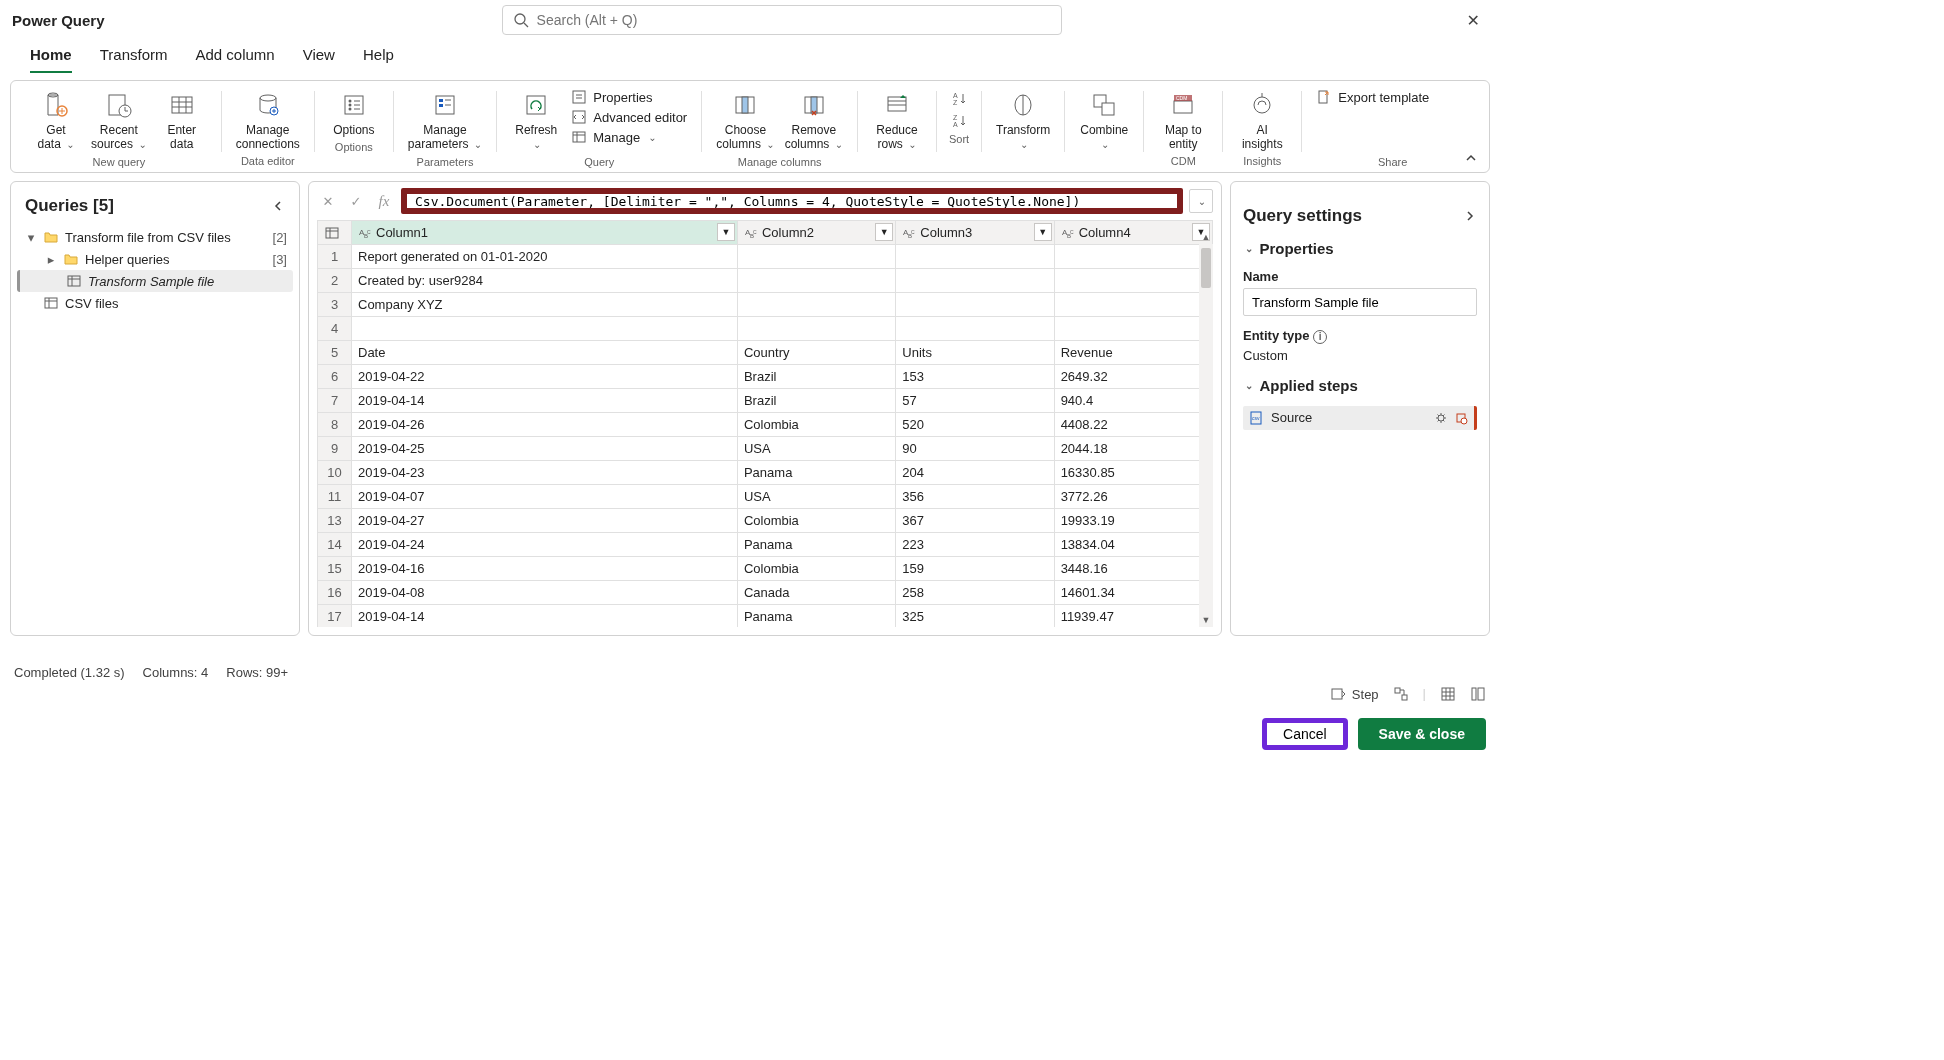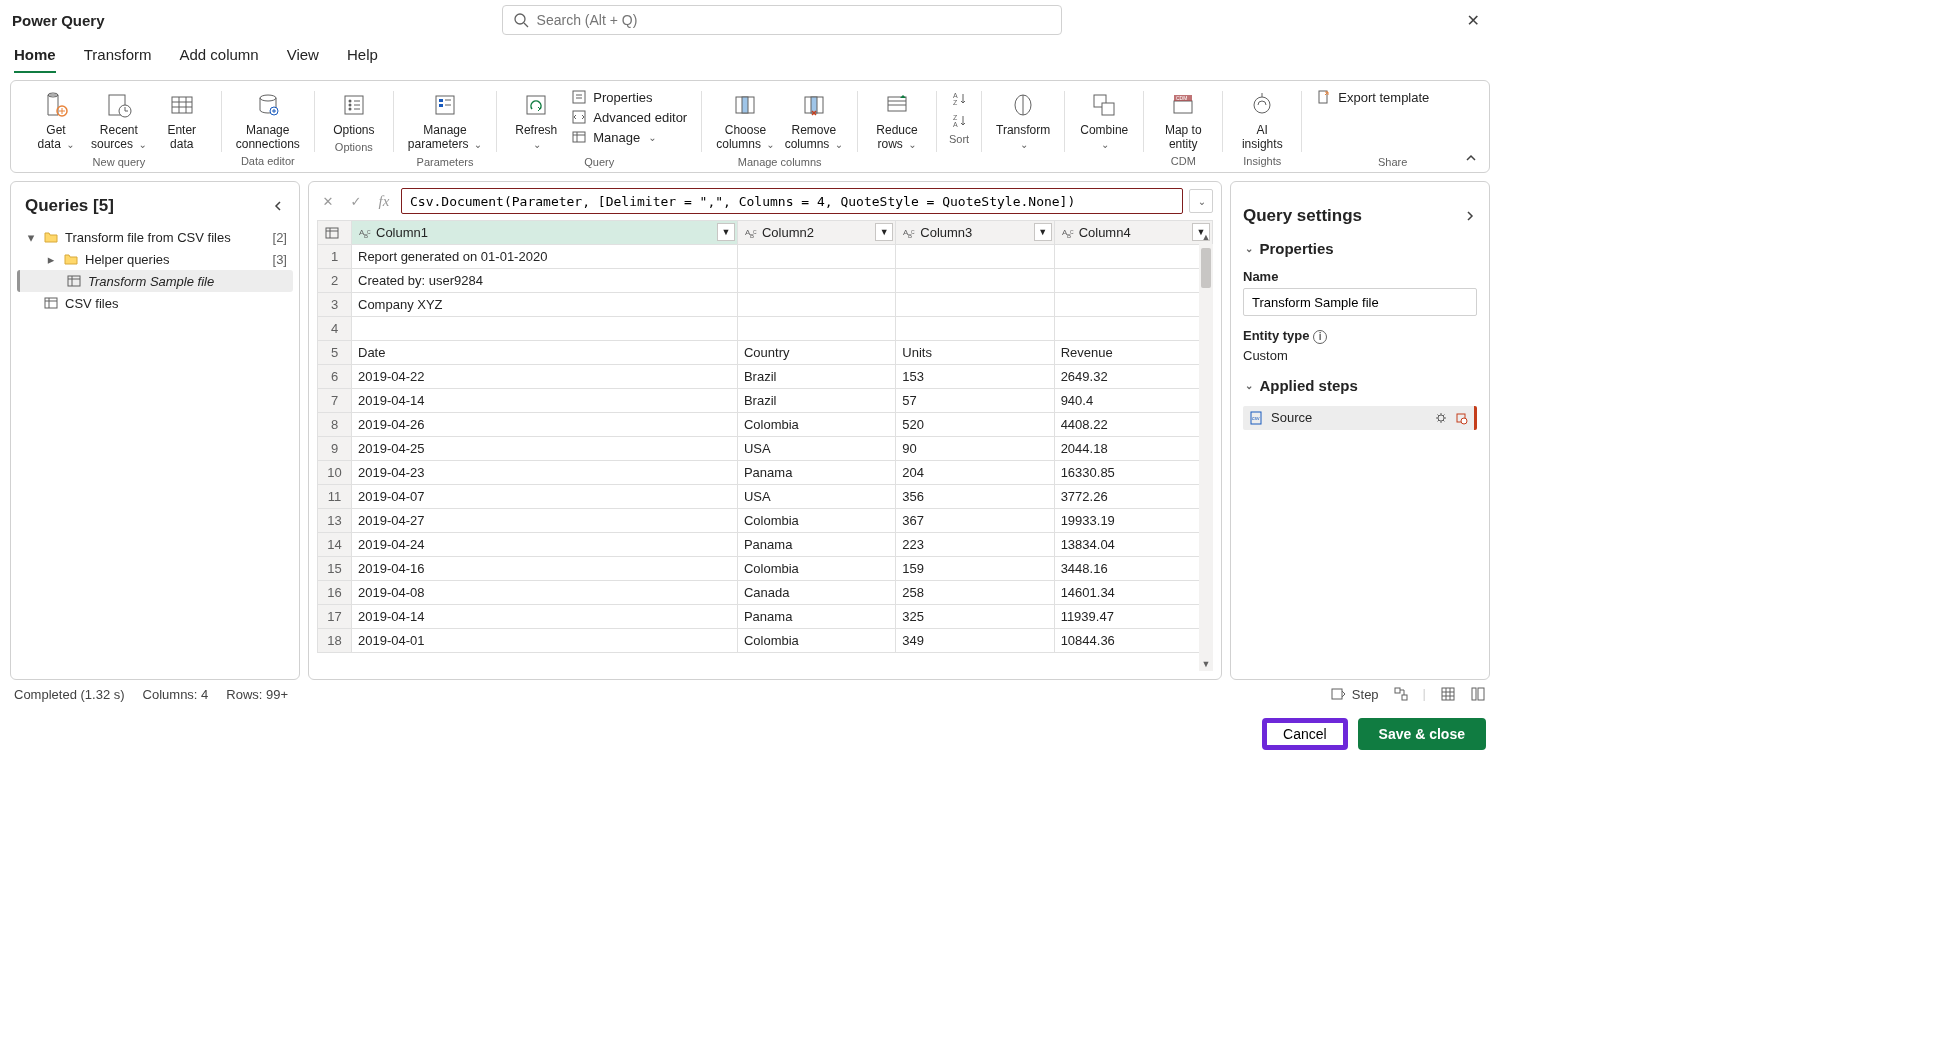--- a/index.html
+++ b/index.html
@@ -4,21 +4,21 @@
 <style>
 * { box-sizing: border-box; margin: 0; padding: 0; font-family: "Segoe UI", Arial, sans-serif; }
 body { background: #fff; color: #242424; font-size: 13px; overflow: hidden; }
 .app { display: flex; flex-direction: column; height: 760px; width: 1500px; }
 .titlebar { display: flex; align-items: center; height: 40px; padding: 0 12px; }
 .title { font-size: 15px; font-weight: 600; flex: 0 0 auto; }
 .search-wrap { flex: 1; display: flex; justify-content: center; }
 .search { width: 560px; height: 30px; border: 1px solid #d1d1d1; border-radius: 4px; display: flex; align-items: center; padding: 0 10px; color: #616161; }
 .search input { border: none; outline: none; flex: 1; font-size: 14px; margin-left: 8px; color: #424242; }
 .close-x { font-size: 16px; color: #424242; padding: 4px 8px; cursor: pointer; }
-.tabbar { display: flex; gap: 28px; padding: 0 14px; border-bottom: 1px solid #fff; }
+.tabbar { display: flex; gap: 28px; padding: 0 30px; border-bottom: 1px solid #fff; }
 .tab { padding: 6px 0 8px 0; font-size: 15px; color: #242424; cursor: pointer; }
 .tab.active { border-bottom: 2px solid #107c41; font-weight: 600; }
 .ribbon { margin: 6px 10px 8px 10px; border: 1px solid #d1d1d1; border-radius: 6px; display: flex; align-items: stretch; padding: 4px 8px 0 8px; position: relative; }
 .rgroup { display: flex; flex-direction: column; align-items: center; padding: 0 8px; }
 .rgroup .items { display: flex; gap: 2px; }
 .rbtn { display: flex; flex-direction: column; align-items: center; justify-content: flex-start; min-width: 58px; padding: 4px 4px 2px 4px; cursor: pointer; border-radius: 3px; }
 .rbtn .ricon { width: 32px; height: 32px; display: flex; align-items: center; justify-content: center; }
 .rbtn .rlabel { font-size: 12px; text-align: center; line-height: 14px; margin-top: 2px; color: #242424; white-space: pre; }
 .rgroup .glabel { font-size: 11px; color: #616161; text-align: center; margin: 2px 0 4px 0; }
 .divider { width: 1px; background: #e0e0e0; margin: 6px 2px 20px 2px; }
@@ -33,21 +33,21 @@
 .tree { font-size: 13px; }
 .tnode { display: flex; align-items: center; gap: 6px; padding: 3px 6px; cursor: pointer; border-radius: 3px; }
 .tnode.sel { background: #ededed; border-left: 3px solid #949494; padding-left: 3px; }
 .tnode .caret { width: 12px; text-align: center; color: #616161; }
 .tnode .count { margin-left: auto; color: #616161; }
 .tnode .tname.italic { font-style: italic; }
 .center { flex: 1; display: flex; flex-direction: column; min-height: 0; }
 .formula { display: flex; align-items: center; gap: 6px; padding: 6px 8px; }
 .formula .fbtn { width: 22px; height: 22px; display: flex; align-items: center; justify-content: center; color: #999; cursor: pointer; }
 .formula .fx { font-style: italic; font-family: "Segoe UI", serif; font-size: 15px; }
-.formula input { flex: 1; border: 1px solid #7f1d1d; height: 26px; padding: 0 8px; font-family: Consolas, monospace; font-size: 13px; border-radius: 2px; }
+.formula input { flex: 1; border: 6px solid #7f1d1d; height: 26px; padding: 0 8px; font-family: Consolas, monospace; font-size: 13px; border-radius: 2px; }
 .formula .expand { width: 24px; height: 24px; border: 1px solid #d1d1d1; display: flex; align-items: center; justify-content: center; cursor: pointer; border-radius: 2px; }
 .grid-wrap { flex: 1; overflow: hidden; position: relative; margin: 0 8px 8px 8px; }
 table.grid { border-collapse: collapse; width: 100%; font-size: 13px; }
 table.grid th, table.grid td { border: 1px solid #e0e0e0; height: 24px; padding: 0 6px; text-align: left; white-space: nowrap; }
 table.grid th { background: #f3f2f1; font-weight: normal; position: relative; }
 table.grid th.sel { background: #d6ece2; }
 table.grid th .colhead { display: flex; align-items: center; gap: 4px; }
 table.grid th .dd { position: absolute; right: 2px; top: 2px; width: 18px; height: 18px; border: 1px solid #c8c6c4; background: #fff; display: flex; align-items: center; justify-content: center; font-size: 9px; cursor: pointer; }
 .rownum { width: 34px; text-align: center !important; background: #f3f2f1; color: #616161; }
 th.corner { width: 34px; background: #f3f2f1; }
@@ -56,21 +56,21 @@
 .vscroll .arrow { position: absolute; left: 0; right: 0; height: 14px; display: flex; align-items: center; justify-content: center; font-size: 9px; color: #616161; cursor: pointer; }
 .settings { width: 260px; padding: 24px 12px; }
 .shead { display: flex; align-items: center; justify-content: space-between; font-size: 17px; font-weight: 600; margin-bottom: 8px; }
 .section-title { font-size: 15px; font-weight: 600; margin: 6px 0; display: flex; align-items: center; gap: 6px; cursor: pointer; }
 .field-label { font-size: 13px; font-weight: 600; margin: 6px 0 4px 0; }
 .settings input[type=text] { width: 100%; border: 1px solid #d1d1d1; height: 28px; padding: 0 8px; font-size: 13px; border-radius: 2px; }
 .steps { margin-top: 6px; }
 .step { display: flex; align-items: center; gap: 6px; padding: 4px 6px; background: #ededed; border-radius: 2px; border-right: 3px solid #c43e1c; }
 .step .sname { flex: 1; }
 .status { display: flex; align-items: center; gap: 18px; padding: 6px 14px; font-size: 13px; color: #424242; }
-.status .right { margin-left: auto; display: flex; gap: 14px; align-items: flex-start; }
+.status .right { margin-left: auto; display: flex; gap: 14px; align-items: flex-start; margin-top: 44px; }
 .footer { display: flex; justify-content: flex-end; gap: 10px; padding: 10px 14px; }
 .btn { height: 32px; padding: 0 16px; border-radius: 4px; border: 5px solid #6d28d9; background: #fff; font-size: 14px; cursor: pointer; }
 .btn.primary { background: #107c41; color: #fff; border-color: #107c41; font-weight: 600; text-align: right; }
 svg { display: block; }
 .chev { font-size: 10px; color: #616161; margin-left: 2px; }
 .info-circle { display: inline-flex; width: 14px; height: 14px; border: 1px solid #616161; border-radius: 50%; align-items: center; justify-content: center; font-size: 10px; color: #616161; }
 </style>
 </head>
 <body>
 

